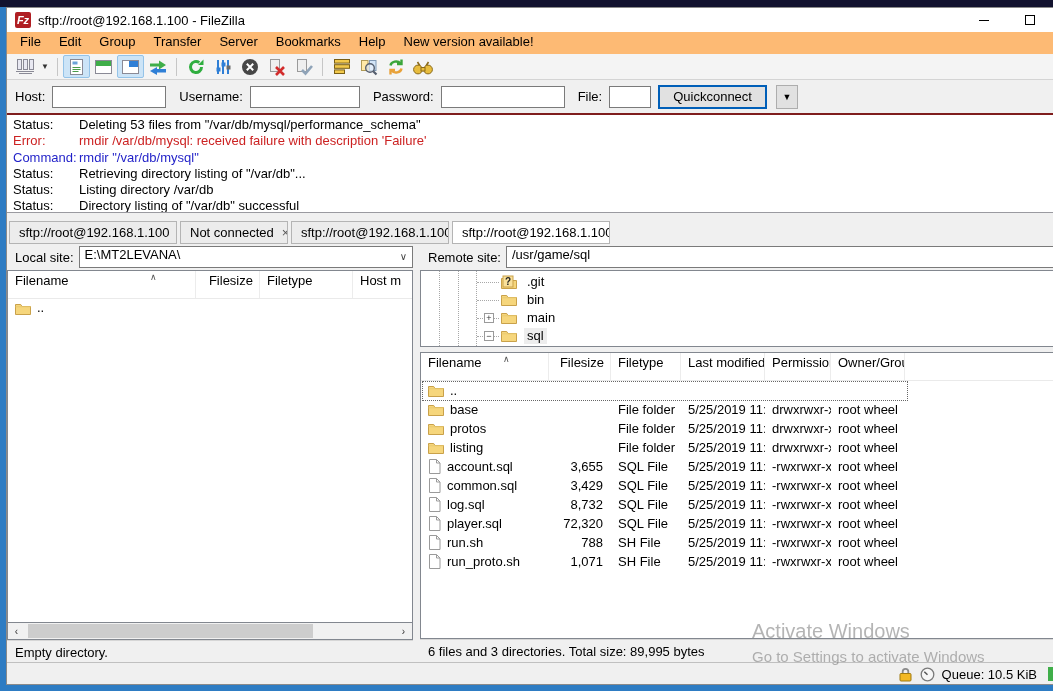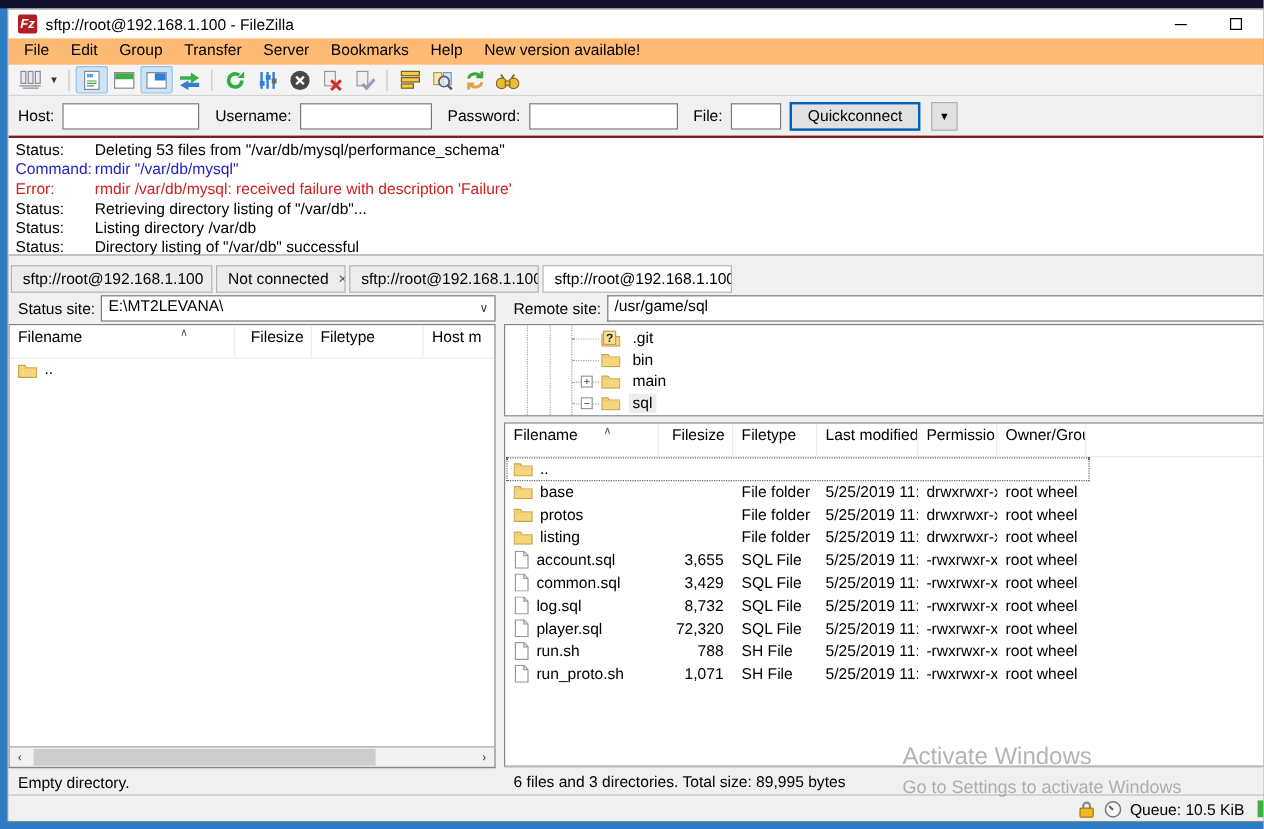--- a/index.html
+++ b/index.html
@@ -303,27 +303,27 @@
     <input class="qc-input" style="width: 42px;" value="">
     <button class="qc-btn">Quickconnect</button>
     <button class="qc-dd"><span>▼</span></button>
   </div>
 
   <div class="logpanel" id="logpanel">
       <div class="log-row status">
         <span class="log-label">Status:</span>
         <span class="log-text">Deleting 53 files from "/var/db/mysql/performance_schema"</span>
       </div>
+      <div class="log-row error">
+        <span class="log-label">Error:</span>
+        <span class="log-text">rmdir /var/db/mysql: received failure with description 'Failure'</span>
+      </div>
       <div class="log-row command">
         <span class="log-label">Command:</span>
         <span class="log-text">rmdir "/var/db/mysql"</span>
-      </div>
-      <div class="log-row error">
-        <span class="log-label">Error:</span>
-        <span class="log-text">rmdir /var/db/mysql: received failure with description 'Failure'</span>
       </div>
       <div class="log-row status">
         <span class="log-label">Status:</span>
         <span class="log-text">Retrieving directory listing of "/var/db"...</span>
       </div>
       <div class="log-row status">
         <span class="log-label">Status:</span>
         <span class="log-text">Listing directory /var/db</span>
       </div>
       <div class="log-row status">
@@ -343,21 +343,21 @@
       </div>
       <div class="tab" style="width:158px">
         <span class="tab-label">sftp://root@192.168.1.100</span>
       </div>
       <div class="tab active" style="width:158px">
         <span class="tab-label">sftp://root@192.168.1.100</span>
       </div>
     </div>
 
   <div class="site-row" style="left:0; width:406px;">
-    <span class="lbl">Status site:</span>
+    <span class="lbl">Local site:</span>
     <div class="site-combo">
       <span>E:\MT2LEVANA\</span>
       <span class="combo-chevron">∨</span>
     </div>
   </div>
 
   <div class="site-row" style="left:413px; width:634px;">
     <span class="lbl">Remote site:</span>
     <div class="site-combo" style="border-right:none">
       <span>/usr/game/sql</span>

